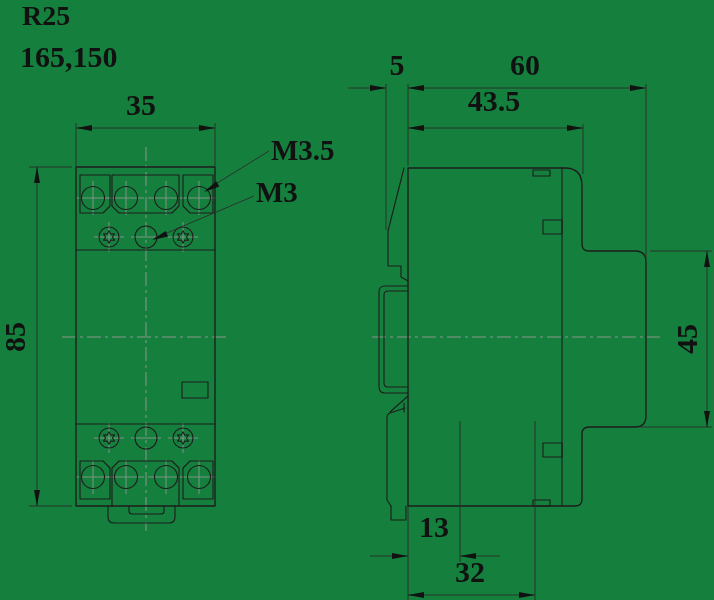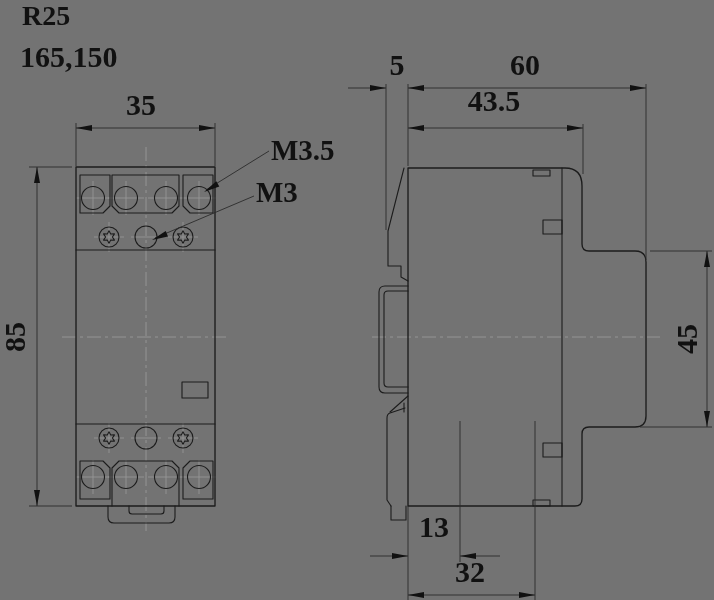--- a/index.html
+++ b/index.html
@@ -1,16 +1,16 @@
 <!DOCTYPE html>
 <html><head>
 <meta charset="utf-8">
 <style>
   html,body{margin:0;padding:0;background:#ffffff;}
-  .stage{position:relative;width:714px;height:600px;background:#737373;overflow:hidden;text-decoration:underline;}
+  .stage{position:relative;width:714px;height:600px;background:#15803d;overflow:hidden;text-decoration:underline;}
   svg{display:block;}
   
   .ol{fill:none;stroke:#1c1c1c;stroke-width:1.35;stroke-linejoin:round;stroke-linecap:round;}
   .ol2{fill:none;stroke:#1c1c1c;stroke-width:1.1;stroke-linejoin:round;stroke-linecap:round;}
   .dim{fill:none;stroke:#2b2b2b;stroke-width:0.9;}
   .arr{fill:#111111;stroke:none;}
   .cl{fill:none;stroke:#989898;stroke-width:0.9;stroke-dasharray:14 4 3 4;}
   .ch{fill:none;stroke:#9b9b9b;stroke-width:0.8;}
   text{font-family:"Liberation Serif","DejaVu Serif",serif;font-weight:bold;fill:#111111;}
   .t-title{font-size:28px;}

